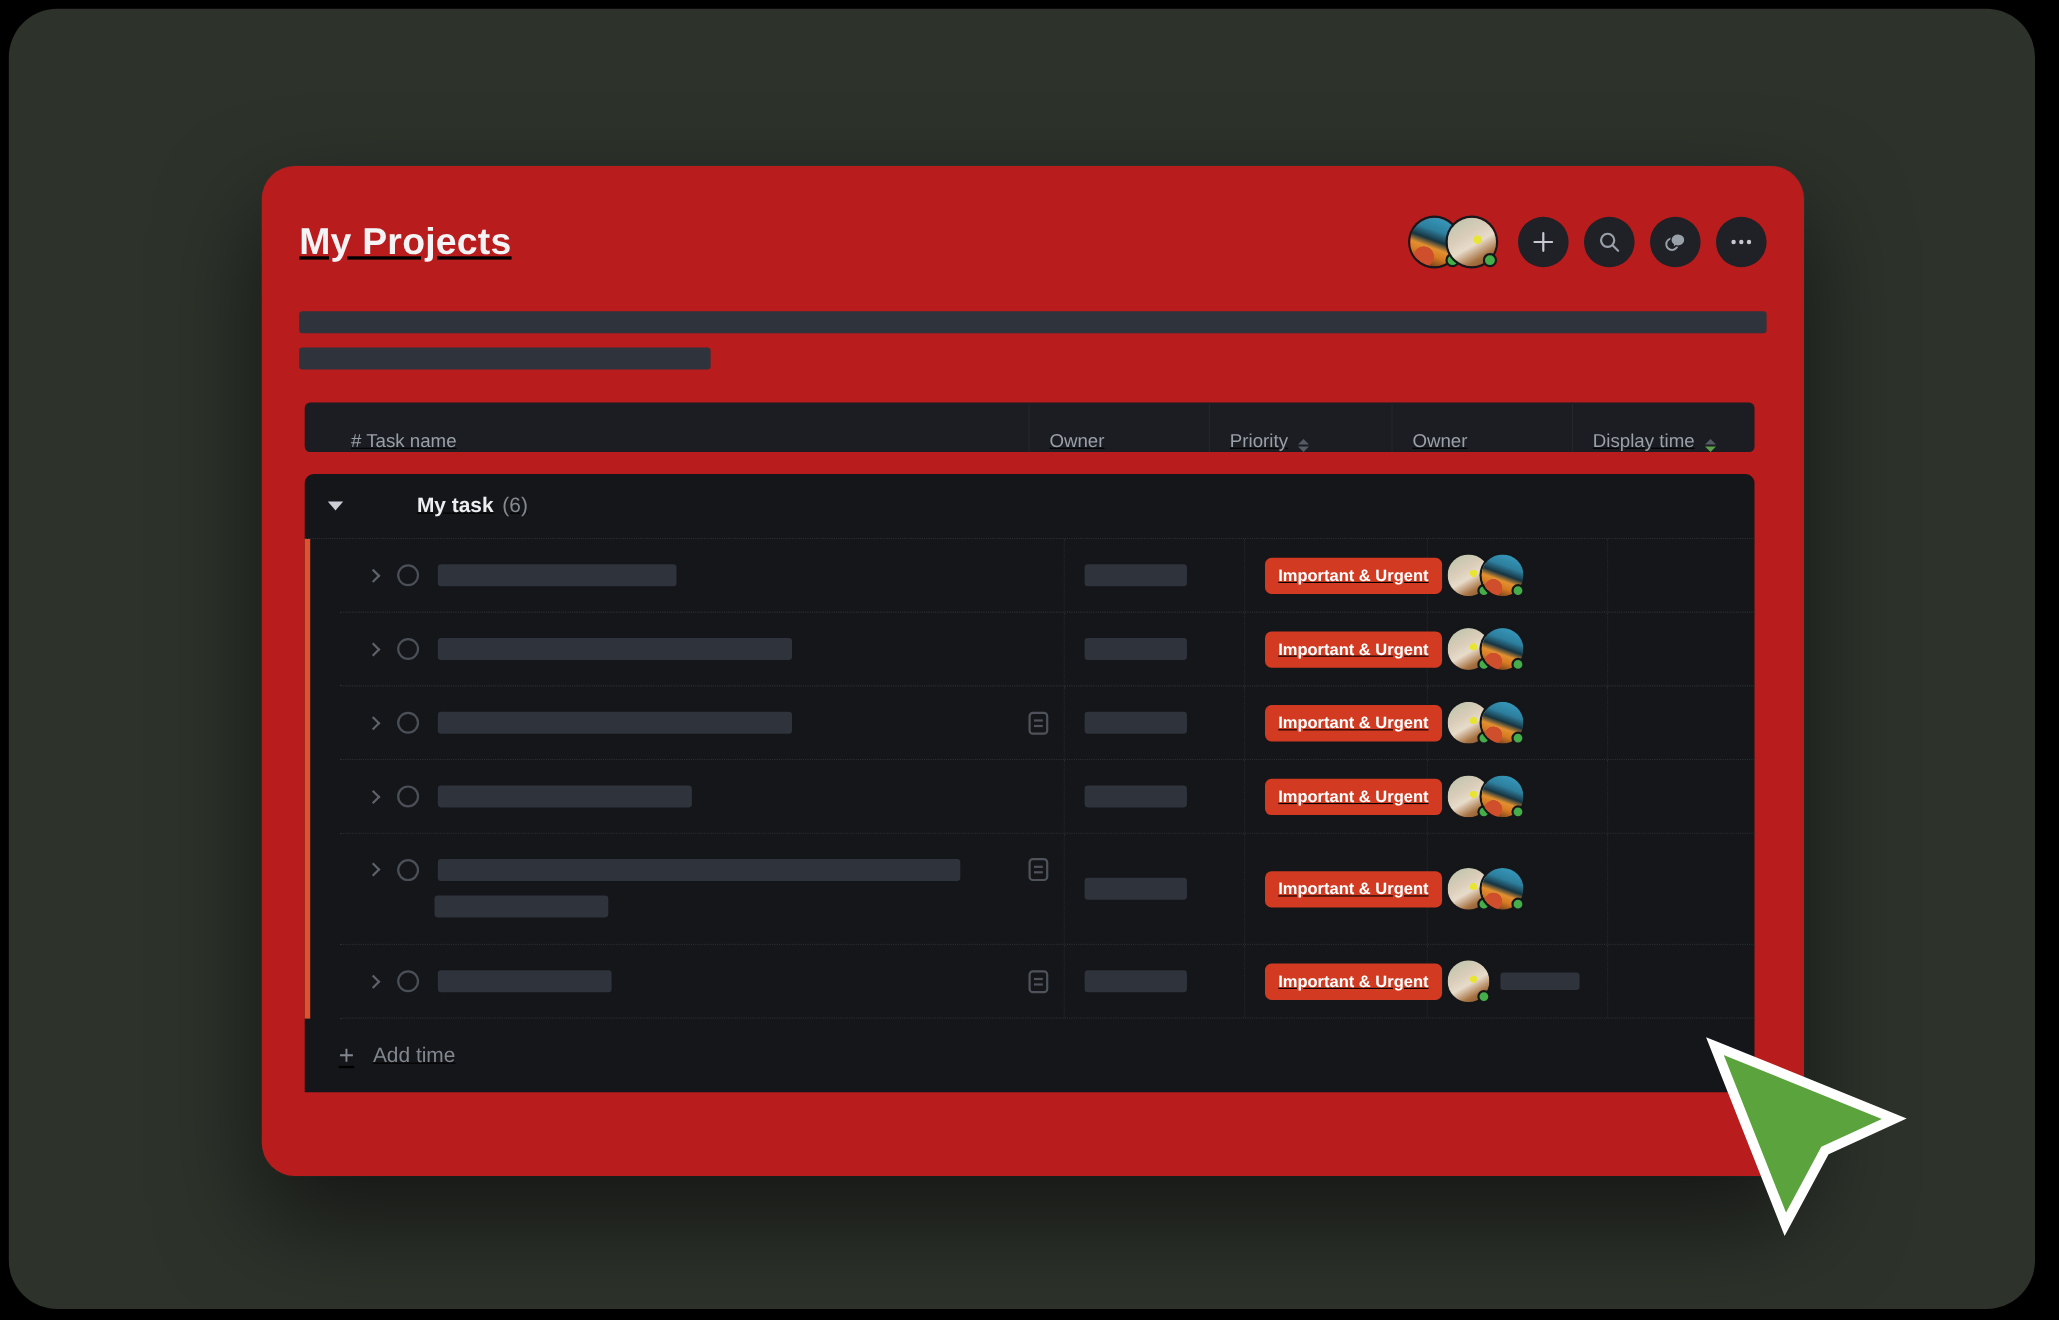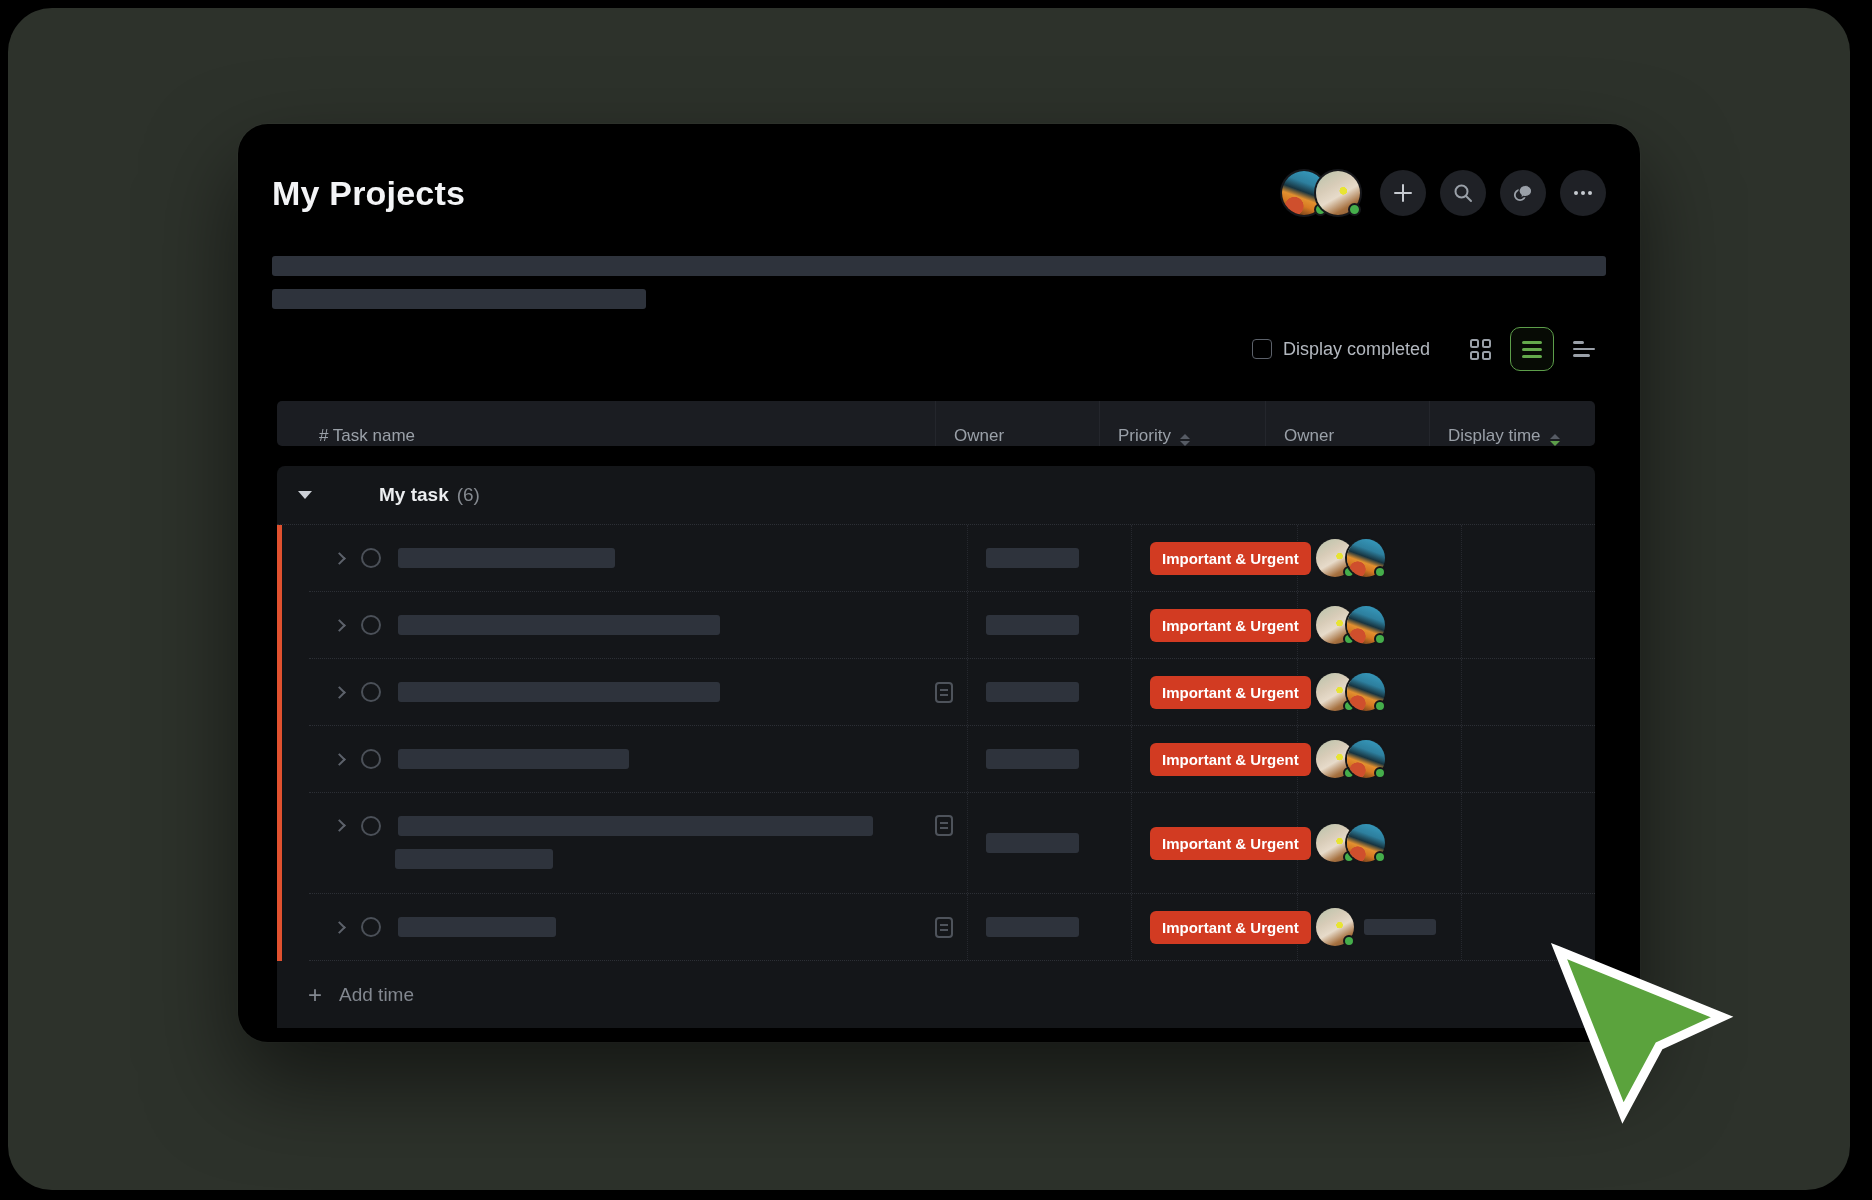--- a/index.html
+++ b/index.html
@@ -1,22 +1,22 @@
 <!DOCTYPE html>
 <html><head>
 <meta charset="utf-8">
 <style>
   * { margin:0; padding:0; box-sizing:border-box; }
   html,body { width:1872px; height:1200px; background:#000; overflow:hidden;
     font-family:"Liberation Sans", sans-serif; }
   .stage { position:absolute; left:8px; top:8px; right:22px; bottom:10px;
     background:#2d322b; border-radius:44px; }
-  .panel { position:absolute; left:230px; top:116px; width:1402px; height:918px;
-    background:#000000; border-radius:30px; padding:46px 34px 0 34px;
-    box-shadow:0 40px 90px rgba(0,0,0,.55), 0 0 0 1px rgba(255,255,255,.02); }
+  .panel { position:absolute; left:230px; top:143px; width:1402px; height:918px;
+    background:#b91c1c; border-radius:30px; padding:46px 34px 0 34px;
+    box-shadow:0 40px 90px rgba(0,0,0,.55), 0 0 0 1px rgba(255,255,255,.02);text-decoration:underline; }
 
   
   .topbar { display:flex; justify-content:space-between; align-items:center; }
   .title { color:#f3f4f6; font-size:34px; font-weight:700; letter-spacing:.2px; }
   .topicons { display:flex; align-items:center; gap:14px; }
   .avstack { display:flex; margin-right:6px; }
   .avatar { width:44px; height:44px; border-radius:50%; position:relative;
     box-shadow:0 0 0 2px #17181c; }
   .avatar + .avatar { margin-left:-10px; }
   .avatar .dot { position:absolute; right:-1px; bottom:-1px; width:13px; height:13px;
@@ -148,50 +148,20 @@
               <circle cx="12" cy="12" r="2" fill="#c6cad0"></circle>
               <circle cx="19" cy="12" r="2" fill="#c6cad0"></circle>
             </svg>
         </div>
       </div>
     </div>
 
     <span class="skel desc1"></span>
     <span class="skel desc2"></span>
 
-    <div class="controls">
-      <div class="dc">
-        <span class="checkbox"></span>
-        <span>Display completed</span>
-      </div>
-      <div class="views">
-        <div class="vbtn">
-          <span class="gridglyph">
-              <i></i>
-              <i></i>
-              <i></i>
-              <i></i>
-            </span>
-        </div>
-        <div class="vbtn active">
-          <span class="listglyph">
-              <i></i>
-              <i></i>
-              <i></i>
-            </span>
-        </div>
-        <div class="vbtn">
-          <span class="sortglyph">
-              <i class="sg1"></i>
-              <i class="sg2"></i>
-              <i class="sg3"></i>
-            </span>
-        </div>
-      </div>
-    </div>
 
     <div class="table">
       <div class="thead">
         <div class="th first">
             <span># Task name</span>
           </div>
         <div class="th">
             <span>Owner</span>
           </div>
         <div class="th">

